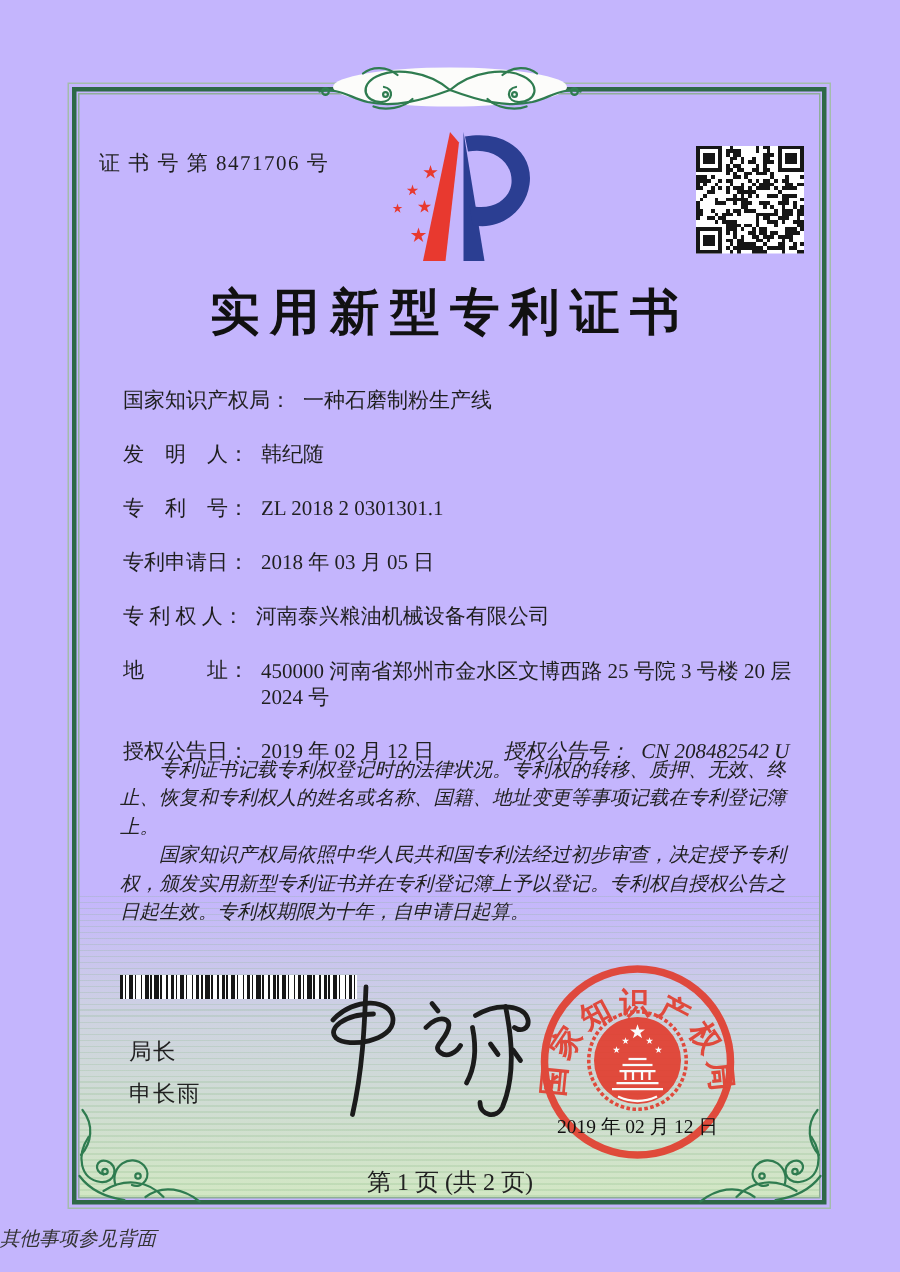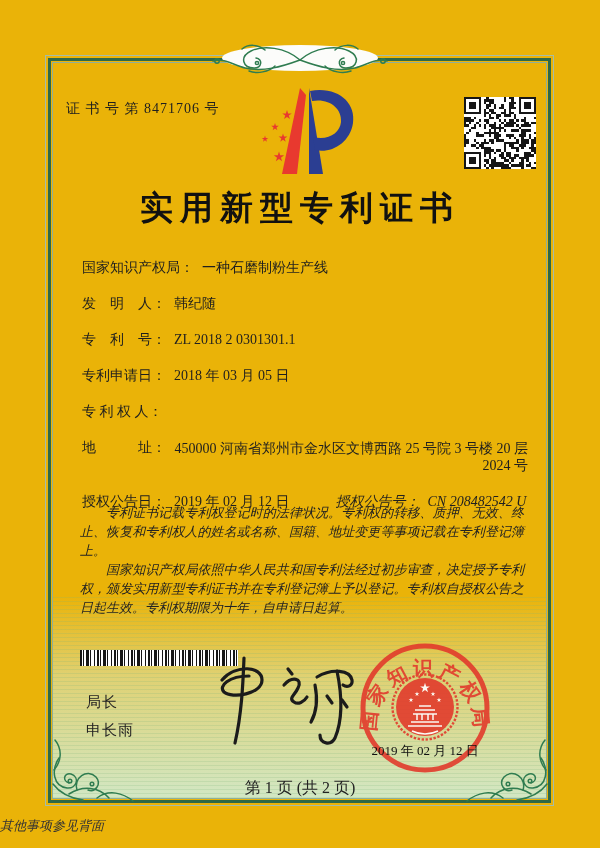--- a/index.html
+++ b/index.html
@@ -2,21 +2,21 @@
 <html><head>
 <meta charset="utf-8">
 <style>
   html,body{margin:0;padding:0;}
   body{
     width:600px;height:848px;position:relative;overflow:hidden;
     background:#ffffff;
     font-family:"Liberation Serif","DejaVu Serif",serif;
     color:#1f1f1f;
   }
-  .page{position:absolute;inset:0;background:#eab308;}
+  .page{position:absolute;inset:0;background:#c4b5fd;}
 
   
   .frame-outer{position:absolute;left:45px;top:55px;width:509px;height:751px;
     border:1px solid #a3bcab;box-sizing:border-box;z-index:1;}
   .frame-mid{position:absolute;inset:2px;border:3px solid #2e6847;box-sizing:border-box;}
   .frame-in{position:absolute;inset:1px;border:1px solid #8fae99;box-sizing:border-box;}
 
   
   .green-bottom{position:absolute;left:53px;top:596px;width:494px;height:202px;z-index:0;
     background:
@@ -30,21 +30,21 @@
   .cert-no{position:absolute;left:66px;top:100px;font-size:14px;letter-spacing:1px;z-index:3;}
   .logo{position:absolute;left:252px;top:86px;z-index:3;}
   .qr{position:absolute;left:464px;top:97px;z-index:3;}
   .title{position:absolute;left:0;right:0;top:186px;text-align:center;margin:0;
     font-size:33px;font-weight:bold;letter-spacing:7px;color:#111;z-index:3;}
 
   
   .fields{position:absolute;left:82px;top:260px;width:446px;font-size:14px;z-index:3;}
   .frow{display:flex;align-items:flex-start;margin-bottom:20px;line-height:16px;}
   .flabel{white-space:pre;flex:0 0 auto;}
-  .fvalue{margin-left:8px;text-align:right;}
+  .fvalue{margin-left:8px;}
   .addr-value{width:366px;line-height:17px;}
   .grant-row{display:flex;}
   .grant-col2{margin-left:46px;display:flex;font-style:italic;}
 
   
   .paras{position:absolute;left:80px;top:503px;width:444px;z-index:3;
     font-size:13px;line-height:19px;text-align:justify;font-style:italic;color:#222;}
   .paras p{margin:0;text-indent:2em;}
 
   
@@ -183,20 +183,21 @@
     <div class="frow">
       <span class="flabel">专　利　号：</span>
       <span class="fvalue">ZL 2018 2 0301301.1</span>
     </div>
     <div class="frow">
       <span class="flabel">专利申请日：</span>
       <span class="fvalue">2018 年 03 月 05 日</span>
     </div>
     <div class="frow">
       <span class="flabel">专 利 权 人：</span>
+      <span class="fvalue">河南泰兴粮油机械设备有限公司</span>
     </div>
     <div class="frow">
       <span class="flabel">地　　　址：</span>
       <span class="fvalue addr-value">450000 河南省郑州市金水区文博西路 25 号院 3 号楼 20 层 2024 号</span>
     </div>
     <div class="frow grant-row">
       <span class="flabel">授权公告日：</span>
       <span class="fvalue">2019 年 02 月 12 日</span>
       <span class="grant-col2">
         <span class="flabel">授权公告号：</span>

